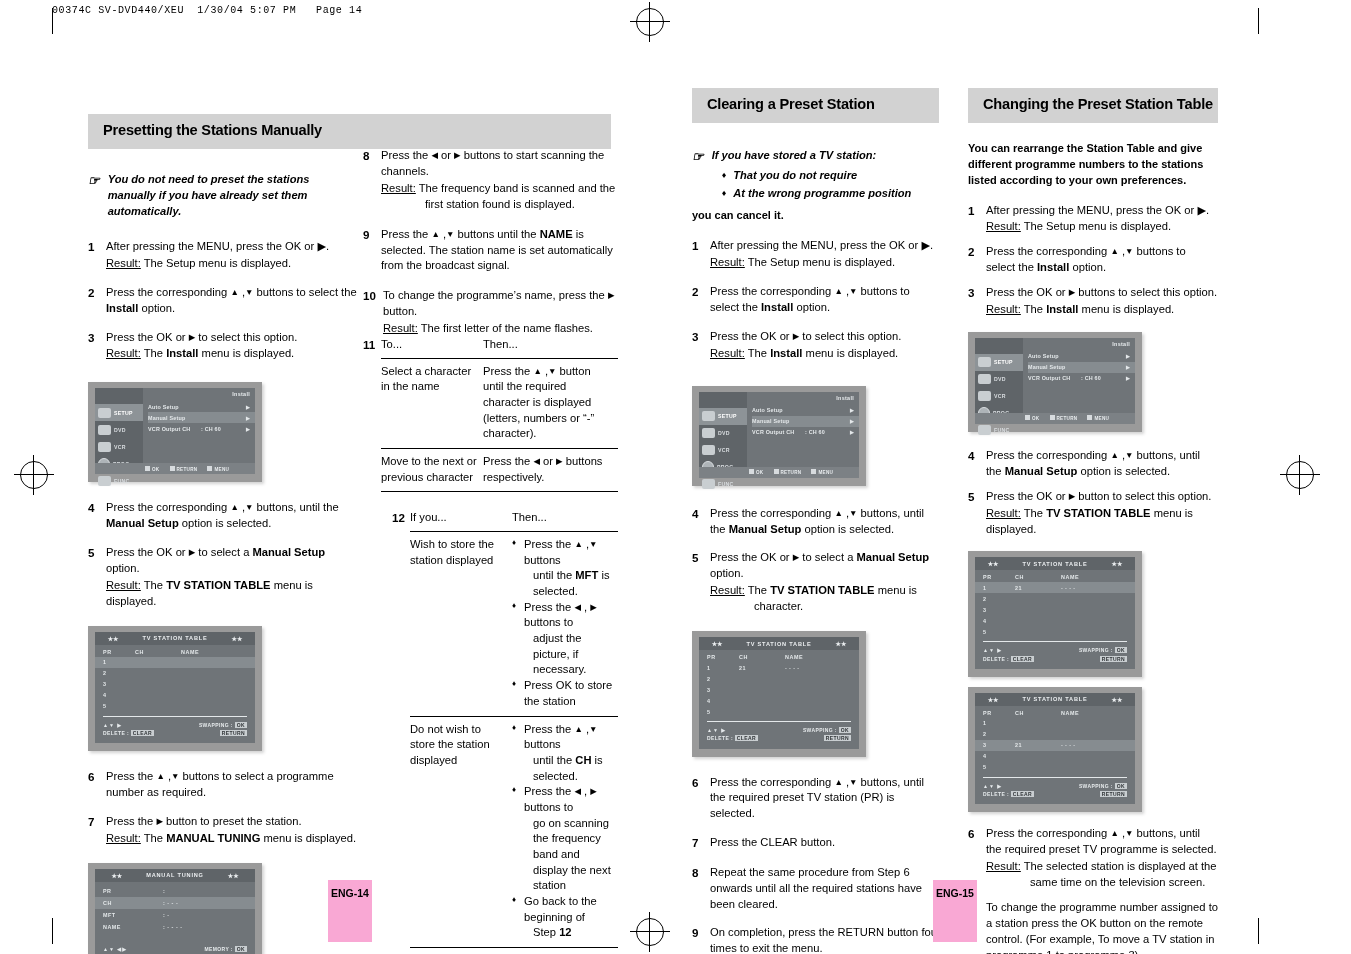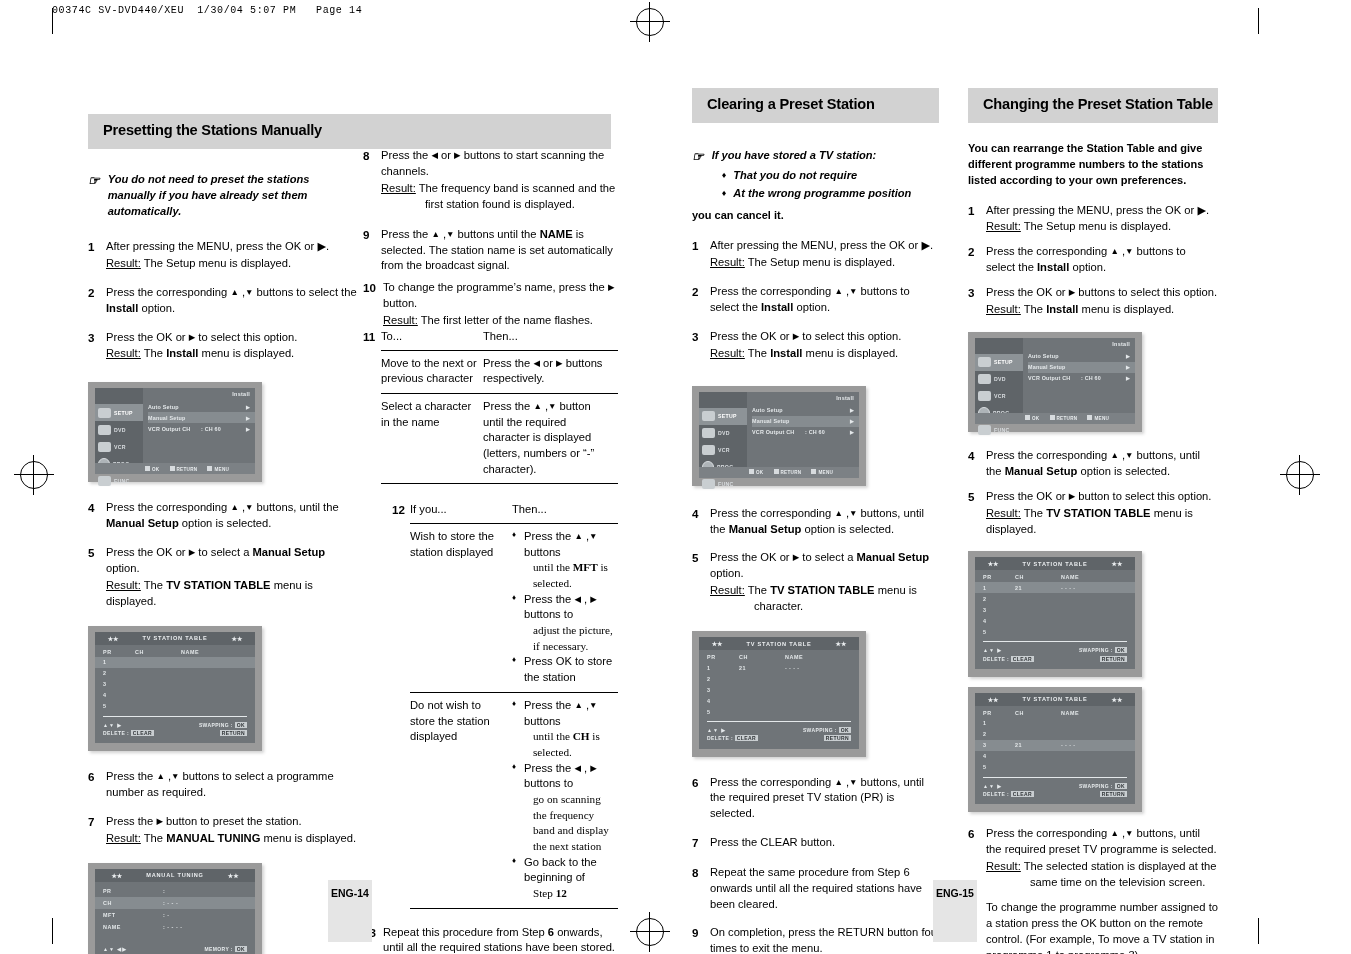--- a/index.html
+++ b/index.html
@@ -67,21 +67,21 @@
   .steptable{display:flex;font-size:11.2px;}
   .steptable .num{flex:0 0 18px;font-weight:bold;font-size:11.6px;padding-top:1px;}
   .tbl{flex:1;border-collapse:collapse;}
   .tbl td{vertical-align:top;padding:5px 4px 6px 0;line-height:1.4;}
   .tbl .hdrow td{padding-top:0;padding-bottom:5px;border-bottom:1px solid #000;}
   .tbl tr.brdr td{border-bottom:1px solid #000;}
   .tbl td.c1{width:96px;padding-right:6px;}
   .sub{list-style:none;margin:0;padding:0;}
   .sub li{position:relative;padding-left:12px;line-height:1.4;}
   .sub li::before{content:"\2666";position:absolute;left:0;top:0;font-size:8px;}
-  .sub li .ind2{display:block;padding-left:9px;font-family:Liberation Serif, serif;}
+  .sub li .ind2{display:block;padding-left:9px;}
 
   
   .osd{
     position:relative;background:#9a9a9a;
     padding:6px 7px 8px 7px;margin-top:14px;
     box-shadow:2px 2px 3px rgba(0,0,0,.18);
   }
   .osd-inner{background:#6f7478;position:relative;}
 
   
@@ -144,21 +144,21 @@
   .kbd{background:#c9ced1;color:#2f3336;padding:0 2px;}
   .navicons{letter-spacing:1px;font-size:5px;}
 
   
   .mt-row{display:flex;height:12px;align-items:center;color:#e4e8ea;font-size:5.4px;font-weight:bold;padding-left:8px;letter-spacing:.5px;}
   .mt-row.sel{background:#868c90;}
   .mt-row .mk{width:60px;}
 
   
   .pagebadge{
-    position:absolute;background:#e5e5e5;width:44px;height:55px;
+    position:absolute;background:#f9a8d4;width:44px;height:55px;
     display:flex;align-items:flex-start;justify-content:center;
     padding-top:7px;font-size:10.5px;font-weight:bold;
   }
   #badge-left{left:328px;top:880px;}
   #badge-right{left:933px;top:880px;}
 </style>
 </head>
 <body>
 
 <div class="page">
@@ -380,42 +380,42 @@
         <span class="res"><u>Result:</u> <span>The frequency band is scanned and the</span>
           <span class="ind">first station found is displayed.</span></span>
       </span>
     </div>
 
     <div class="step" style="margin-top:14px;">
       <span class="num">9</span>
       <span class="txt">Press the <span class="arr">▲</span> ,<span class="arr">▼</span> buttons until the <b>NAME</b> is selected. The station name is set automatically from the broadcast signal.</span>
     </div>
 
-    <div class="step" style="margin-top:6px;">
+    <div class="step" style="margin-top:14px;">
       <span class="num" style="flex:0 0 20px;">10</span>
       <span class="txt">To change the programme’s name, press the <span class="arr">▶</span> button.
         <span class="res"><u>Result:</u> <span>The first letter of the name flashes.</span></span>
       </span>
     </div>
 
     <div class="steptable">
       <span class="num">11</span>
       <table class="tbl">
         <tbody>
             <tr class="hdrow">
               <td class="c1">To...</td>
               <td>Then...</td>
             </tr>
         <tr class="brdr">
+              <td class="c1">Select a character in the name</td>
+          <td>Press the <span class="arr">▲</span> ,<span class="arr">▼</span> button until the required character is displayed (letters, numbers or “-” character).</td>
+            </tr>
+        <tr class="brdr">
               <td class="c1">Move to the next or previous character</td>
           <td>Press the <span class="arr">◀</span> or <span class="arr">▶</span> buttons respectively.</td>
-            </tr>
-        <tr class="brdr">
-              <td class="c1">Select a character in the name</td>
-          <td>Press the <span class="arr">▲</span> ,<span class="arr">▼</span> button until the required character is displayed (letters, numbers or “-” character).</td>
             </tr>
       </tbody>
         </table>
     </div>
 
     <div class="steptable" style="margin-top:18px;margin-left:29px;">
       <span class="num">12</span>
       <table class="tbl">
         <tbody>
             <tr class="hdrow">

